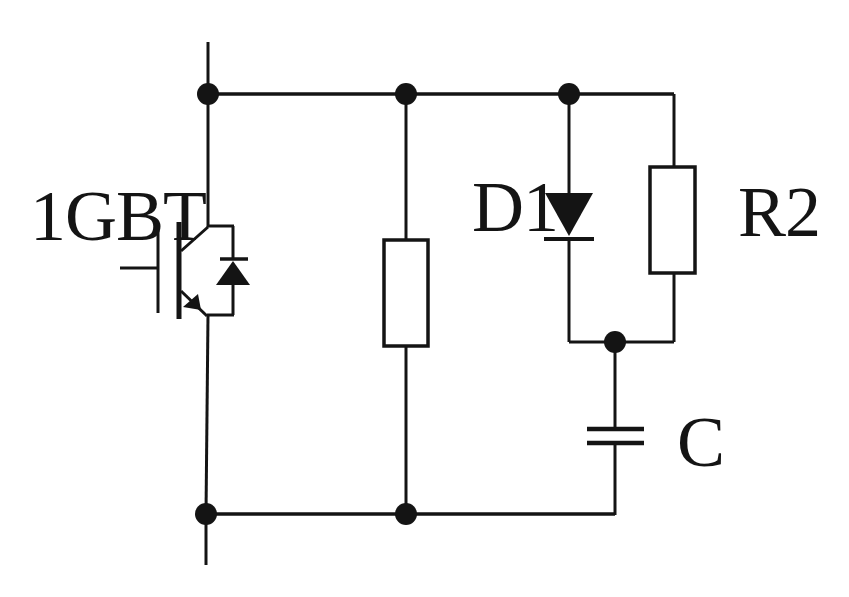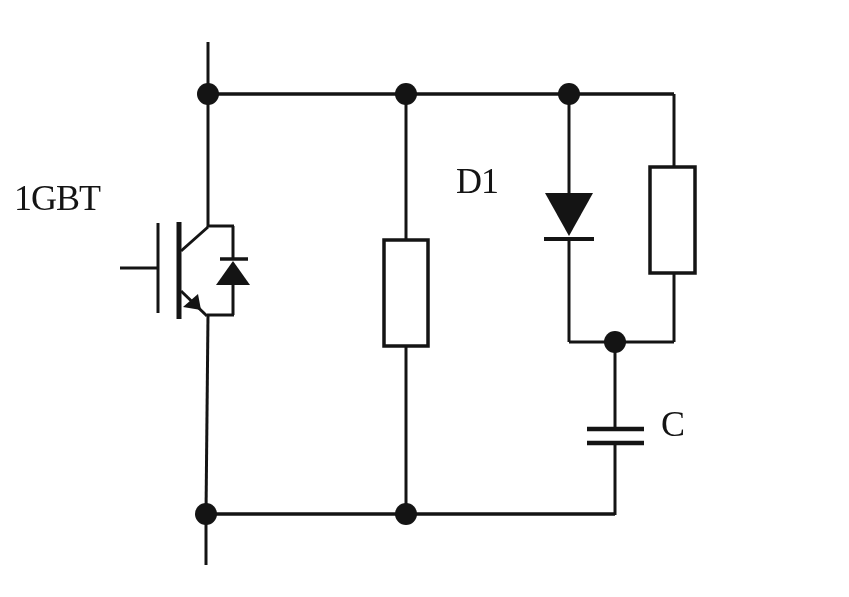--- a/index.html
+++ b/index.html
@@ -14,29 +14,30 @@
     overflow:hidden;
     font-family:"Liberation Serif","DejaVu Serif",serif;
   }
   .schematic-svg{
     position:absolute;left:0;top:0;
     color:var(--line);
   }
   .comp-label{
     position:absolute;
     color:var(--line);
-    font-size:36px;
+    font-size:72px;
     line-height:1;
     letter-spacing:-1px;
     white-space:nowrap;
     user-select:none;
+    margin-left:16px;
   }
   .lbl-igbt{left:14px;top:180px;}
   .lbl-r1{left:303px;top:262px;}
-  .lbl-d1{left:456px;top:163px;font-family:Liberation Serif, serif;}
+  .lbl-d1{left:456px;top:171px;font-family:Liberation Serif, serif;}
   .lbl-r2{left:722px;top:176px;}
   .lbl-c{left:661px;top:406px;}
 </style>
 </head>
 <body>
 
 <div class="stage">
 
   <svg class="schematic-svg" width="849" height="597" viewBox="0 0 849 597" stroke="currentColor" fill="none" stroke-width="3">
 
@@ -102,14 +103,15 @@
       <circle cx="406" cy="94" r="11"></circle>
       <circle cx="569" cy="94" r="11"></circle>
       <circle cx="615" cy="342" r="11"></circle>
       <circle cx="206" cy="514" r="11"></circle>
       <circle cx="406" cy="514" r="11"></circle>
     </g>
   </svg>
 
   <div class="comp-label lbl-igbt">1GBT</div>
   <div class="comp-label lbl-d1">D1</div>
+  <div class="comp-label lbl-r2">R2</div>
   <div class="comp-label lbl-c">C</div>
 </div>
 
 </body></html>

